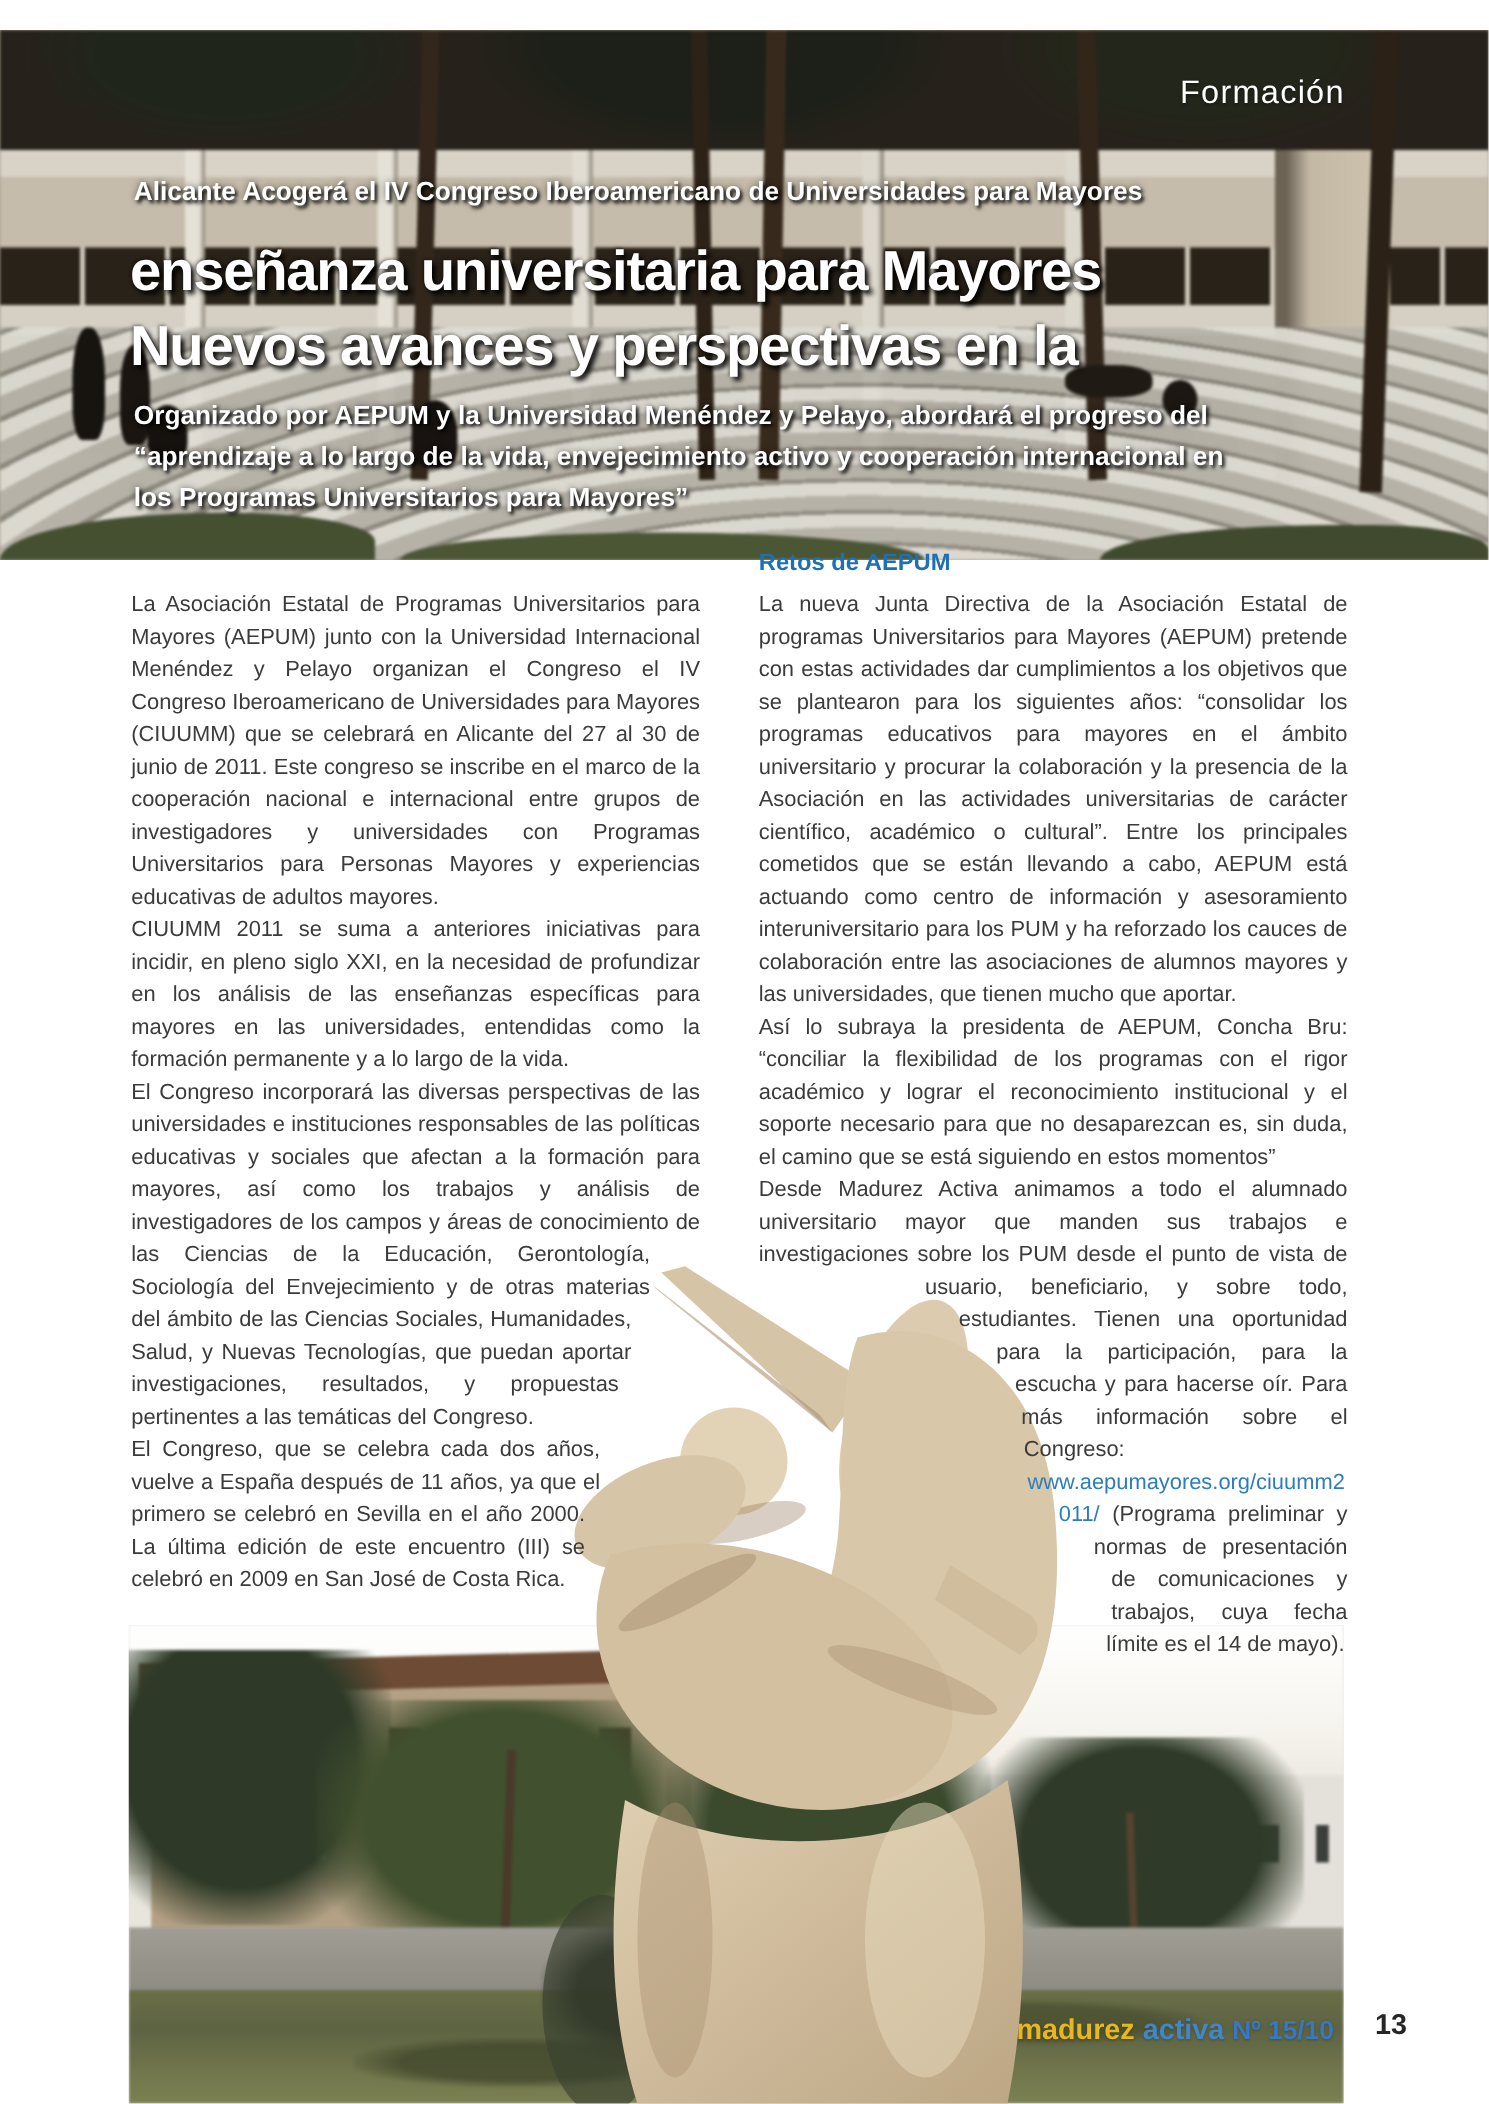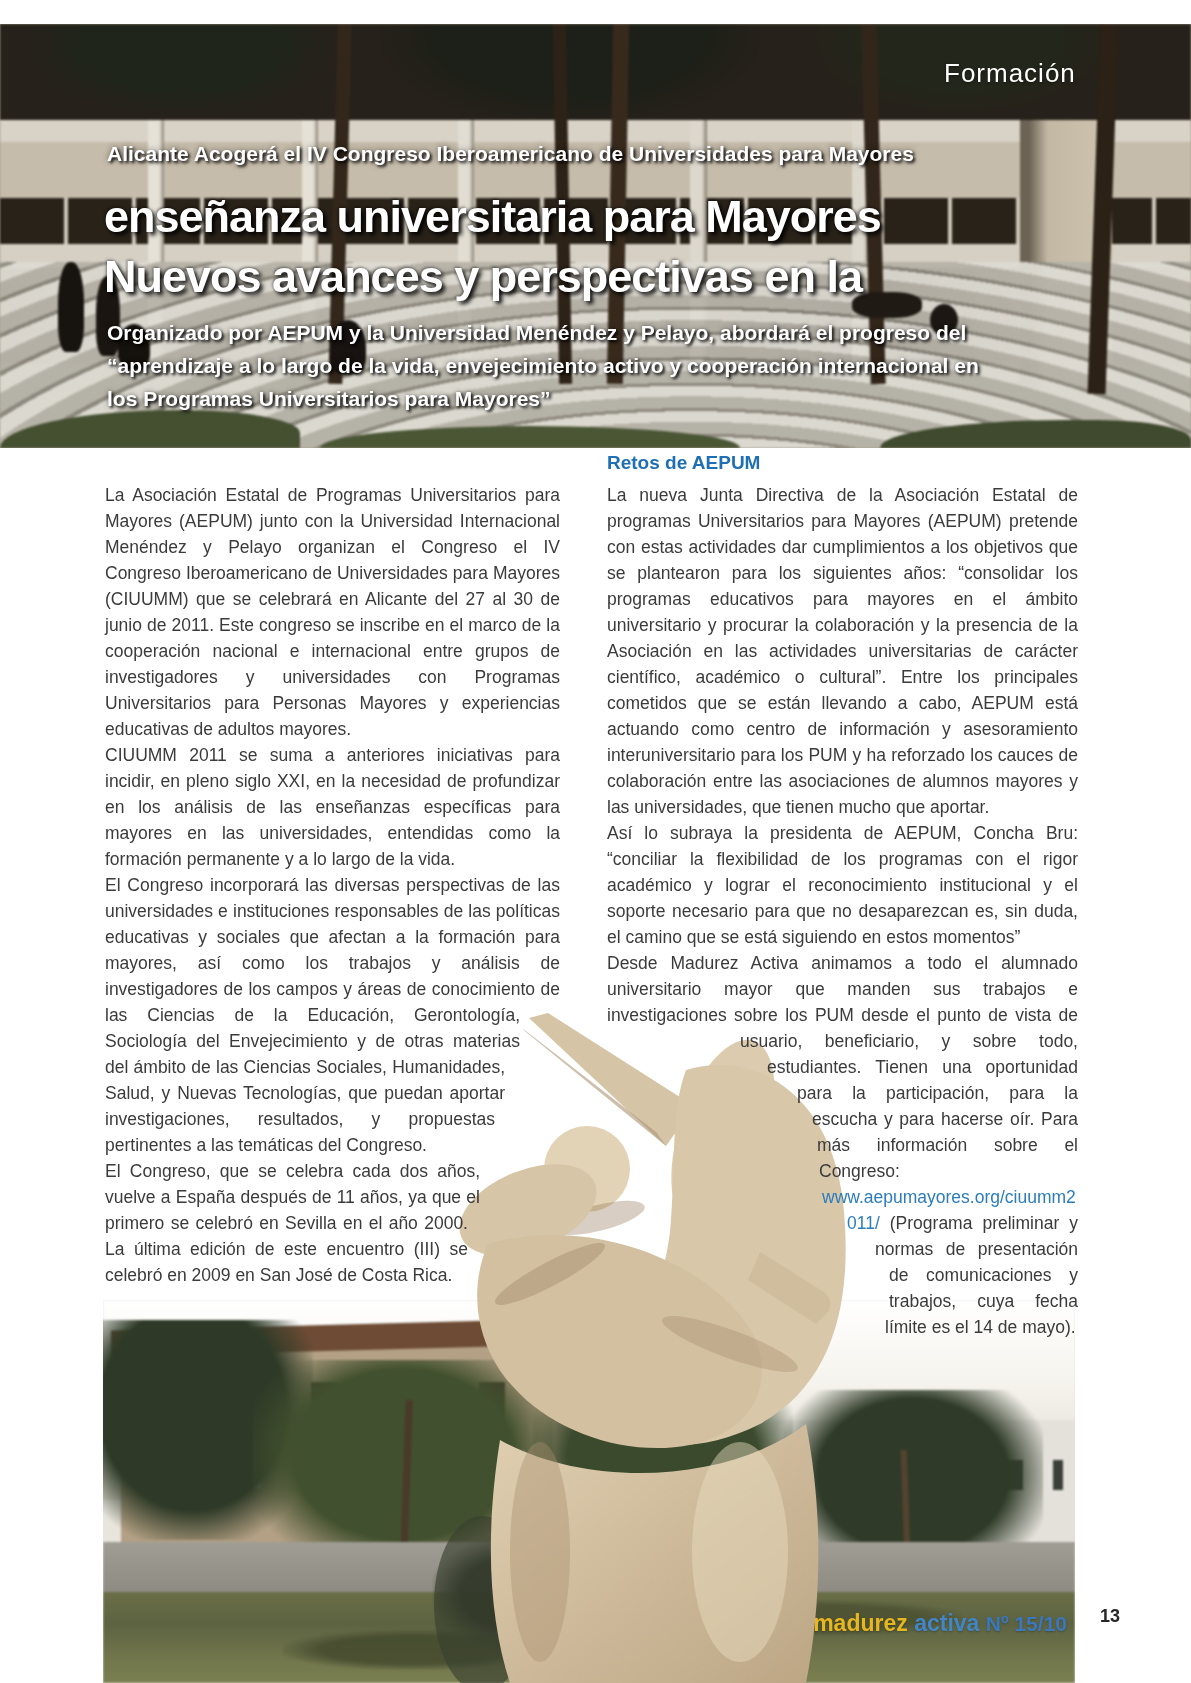--- a/index.html
+++ b/index.html
@@ -15,37 +15,37 @@
   .kicker{position:absolute;left:107px;top:118px;font-size:21px;font-weight:700;color:#fff;
         text-shadow:2px 2px 3px rgba(0,0,0,.9),0 0 6px rgba(0,0,0,.5);text-align:right;}
   .headline{position:absolute;left:104px;top:163px;margin:0;font-size:45px;line-height:60px;
         font-weight:700;letter-spacing:-1px;color:#fff;
         text-shadow:3px 3px 4px rgba(0,0,0,.95),-1px -1px 3px rgba(0,0,0,.45);}
   .standfirst{position:absolute;left:107px;top:292px;width:880px;margin:0;font-size:21px;
         line-height:33px;font-weight:700;color:#fff;
         text-shadow:2px 2px 3px rgba(0,0,0,.9),0 0 5px rgba(0,0,0,.5);}
   
   .col{position:absolute;text-align:justify;font-size:17.5px;line-height:26px;color:#3b3b3b;
-        hyphens:auto;margin-top:12px;}
+        hyphens:auto;}
   .col p{margin:0;}
   .col-left{left:105px;top:470px;width:455px;height:840px;}
   .col-right{left:607px;top:438px;width:471px;height:940px;}
   .subhead{margin:0 0 6px 0;font-size:19px;font-weight:700;color:#1e6fb4;text-align:left;}
   .fr{float:right;clear:right;}
   .fl{float:left;clear:left;}
   .link{color:#2d7dbe;text-decoration:none;overflow-wrap:anywhere;cursor:pointer;}
   
   .bottom-photo{position:absolute;left:103px;top:1300px;width:972px;height:383px;overflow:hidden;background:#e8e5dd;}
   .bp-decor{position:absolute;inset:0;filter:blur(1.2px) saturate(.95);}
   .photo-footer{position:absolute;right:8px;top:310px;font-size:23px;font-weight:700;white-space:nowrap;
         text-shadow:0 1px 2px rgba(40,50,30,.45);}
   .brand-yellow{color:#e8b71f;}
   .brand-blue{color:#4286c7;font-weight:600;}
   .issue{color:#3b77bd;font-weight:600;font-size:21px;}
-  .page-number{position:absolute;left:1100px;top:1606px;font-size:18px;font-weight:700;color:#262626;}
+  .page-number{position:absolute;left:1100px;top:1606px;font-size:23px;font-weight:700;color:#262626;}
   
   .sculpture{position:absolute;left:430px;top:1012px;width:420px;height:671px;}
 </style>
 </head>
 <body>
 
 <div class="page">
 
   <div class="hero" aria-hidden="true">
     <div class="hero-decor">

